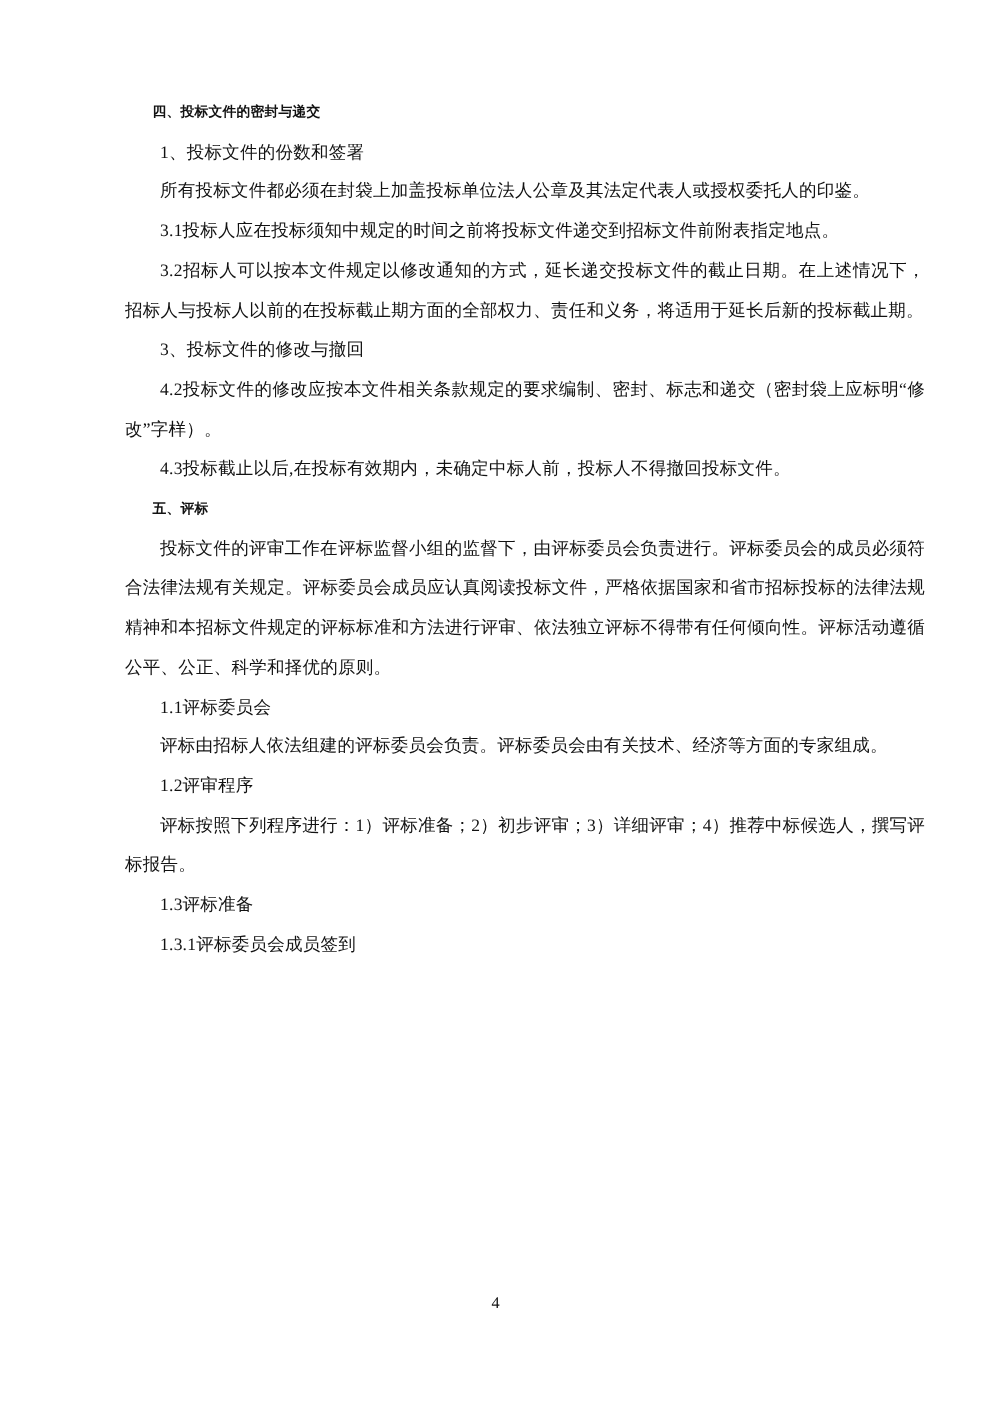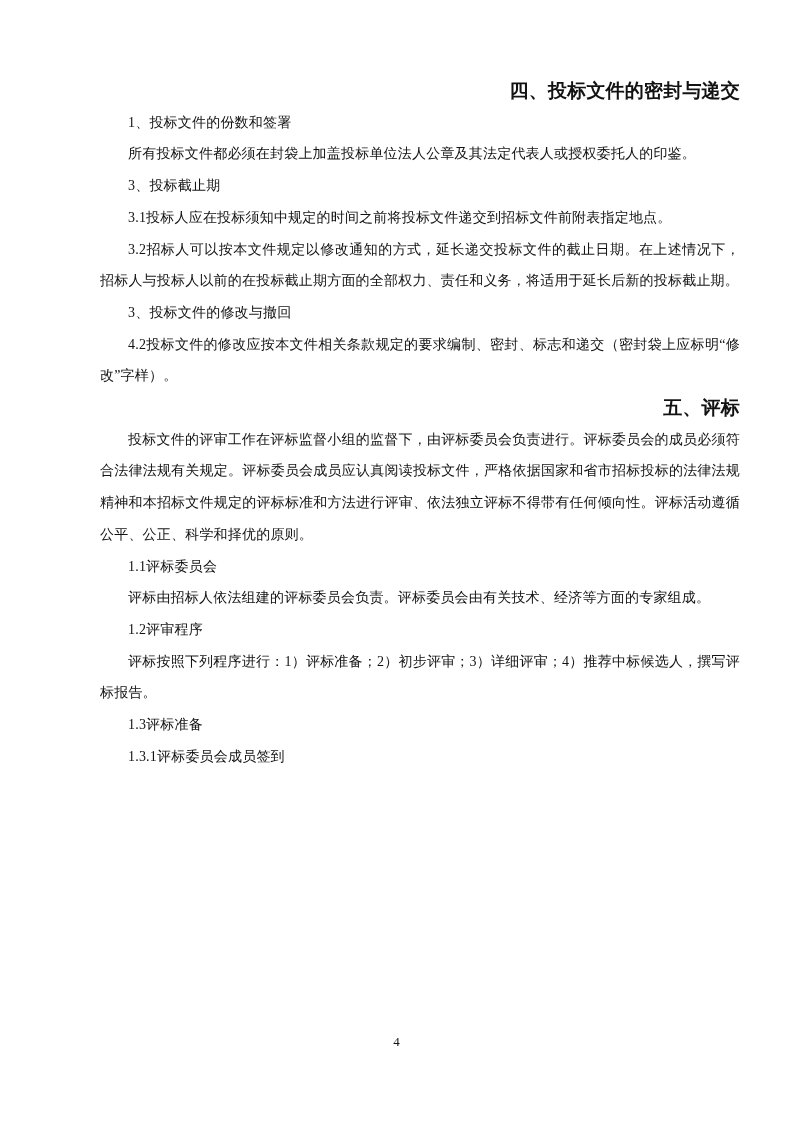--- a/index.html
+++ b/index.html
@@ -26,46 +26,46 @@
     padding: 0;
     font-size: 14px;
     line-height: 31.7px;
     text-align: justify;
     text-indent: 2em;
     letter-spacing: 0.2px;
     word-break: break-all;
   }
   .para.heading {
     font-weight: bold;
-    font-size: 19px;
-    text-align: right;
+    font-size: 11px;
+    text-align: left;
   }
   .page-footer {
     position: absolute;
     left: 0;
     top: 1032px;
     width: 793px;
     text-align: center;
     font-size: 13px;
     line-height: 20px;
   }
 </style>
 </head>
 <body>
 
 <div class="page">
   <div class="doc-body">
       <p class="para heading">四、投标文件的密封与递交</p>
       <p class="para body">1、投标文件的份数和签署</p>
       <p class="para body">所有投标文件都必须在封袋上加盖投标单位法人公章及其法定代表人或授权委托人的印鉴。</p>
-      <p class="para body">3、投标截止期</p>
       <p class="para body">3.1投标人应在投标须知中规定的时间之前将投标文件递交到招标文件前附表指定地点。</p>
       <p class="para body">3.2招标人可以按本文件规定以修改通知的方式，延长递交投标文件的截止日期。在上述情况下，招标人与投标人以前的在投标截止期方面的全部权力、责任和义务，将适用于延长后新的投标截止期。</p>
       <p class="para body">3、投标文件的修改与撤回</p>
       <p class="para body">4.2投标文件的修改应按本文件相关条款规定的要求编制、密封、标志和递交（密封袋上应标明“修改”字样）。</p>
+      <p class="para body">4.3投标截止以后,在投标有效期内，未确定中标人前，投标人不得撤回投标文件。</p>
       <p class="para heading">五、评标</p>
       <p class="para body">投标文件的评审工作在评标监督小组的监督下，由评标委员会负责进行。评标委员会的成员必须符合法律法规有关规定。评标委员会成员应认真阅读投标文件，严格依据国家和省市招标投标的法律法规精神和本招标文件规定的评标标准和方法进行评审、依法独立评标不得带有任何倾向性。评标活动遵循公平、公正、科学和择优的原则。</p>
       <p class="para body">1.1评标委员会</p>
       <p class="para body">评标由招标人依法组建的评标委员会负责。评标委员会由有关技术、经济等方面的专家组成。</p>
       <p class="para body">1.2评审程序</p>
       <p class="para body">评标按照下列程序进行：1）评标准备；2）初步评审；3）详细评审；4）推荐中标候选人，撰写评标报告。</p>
       <p class="para body">1.3评标准备</p>
       <p class="para body">1.3.1评标委员会成员签到</p>
     </div>
   <div class="page-footer">4</div>

